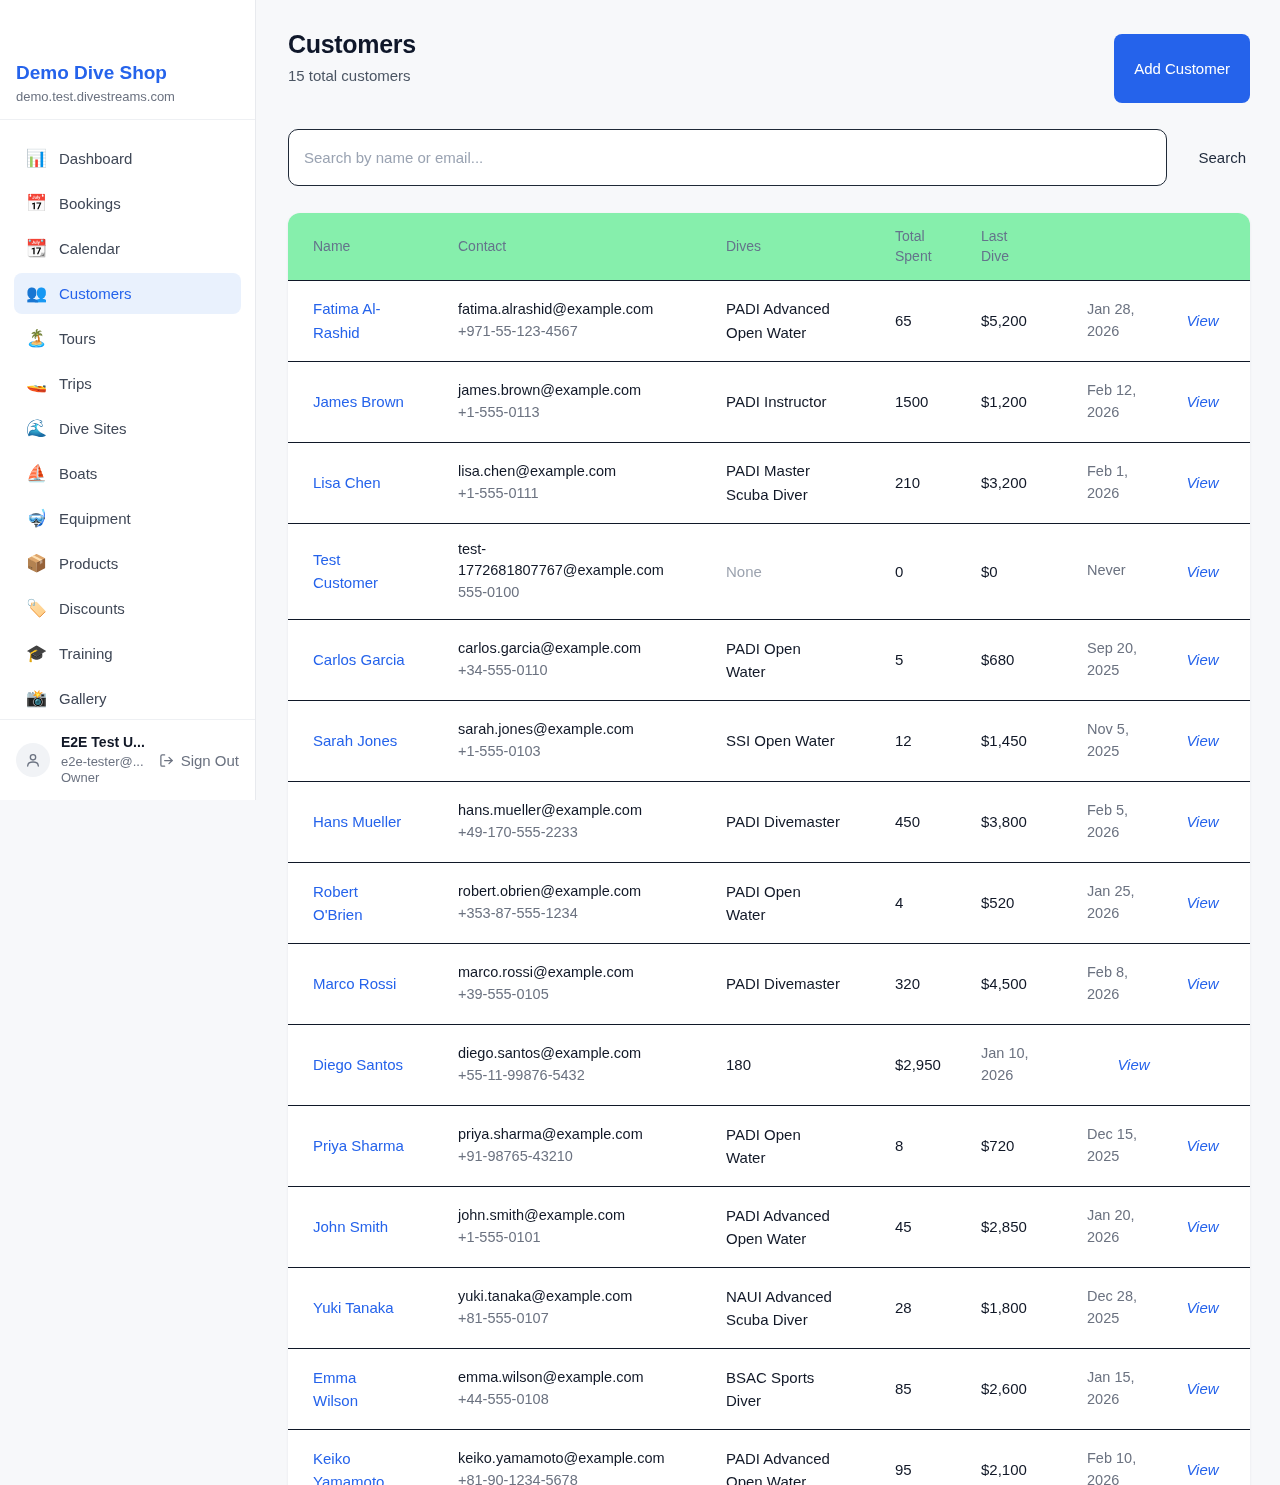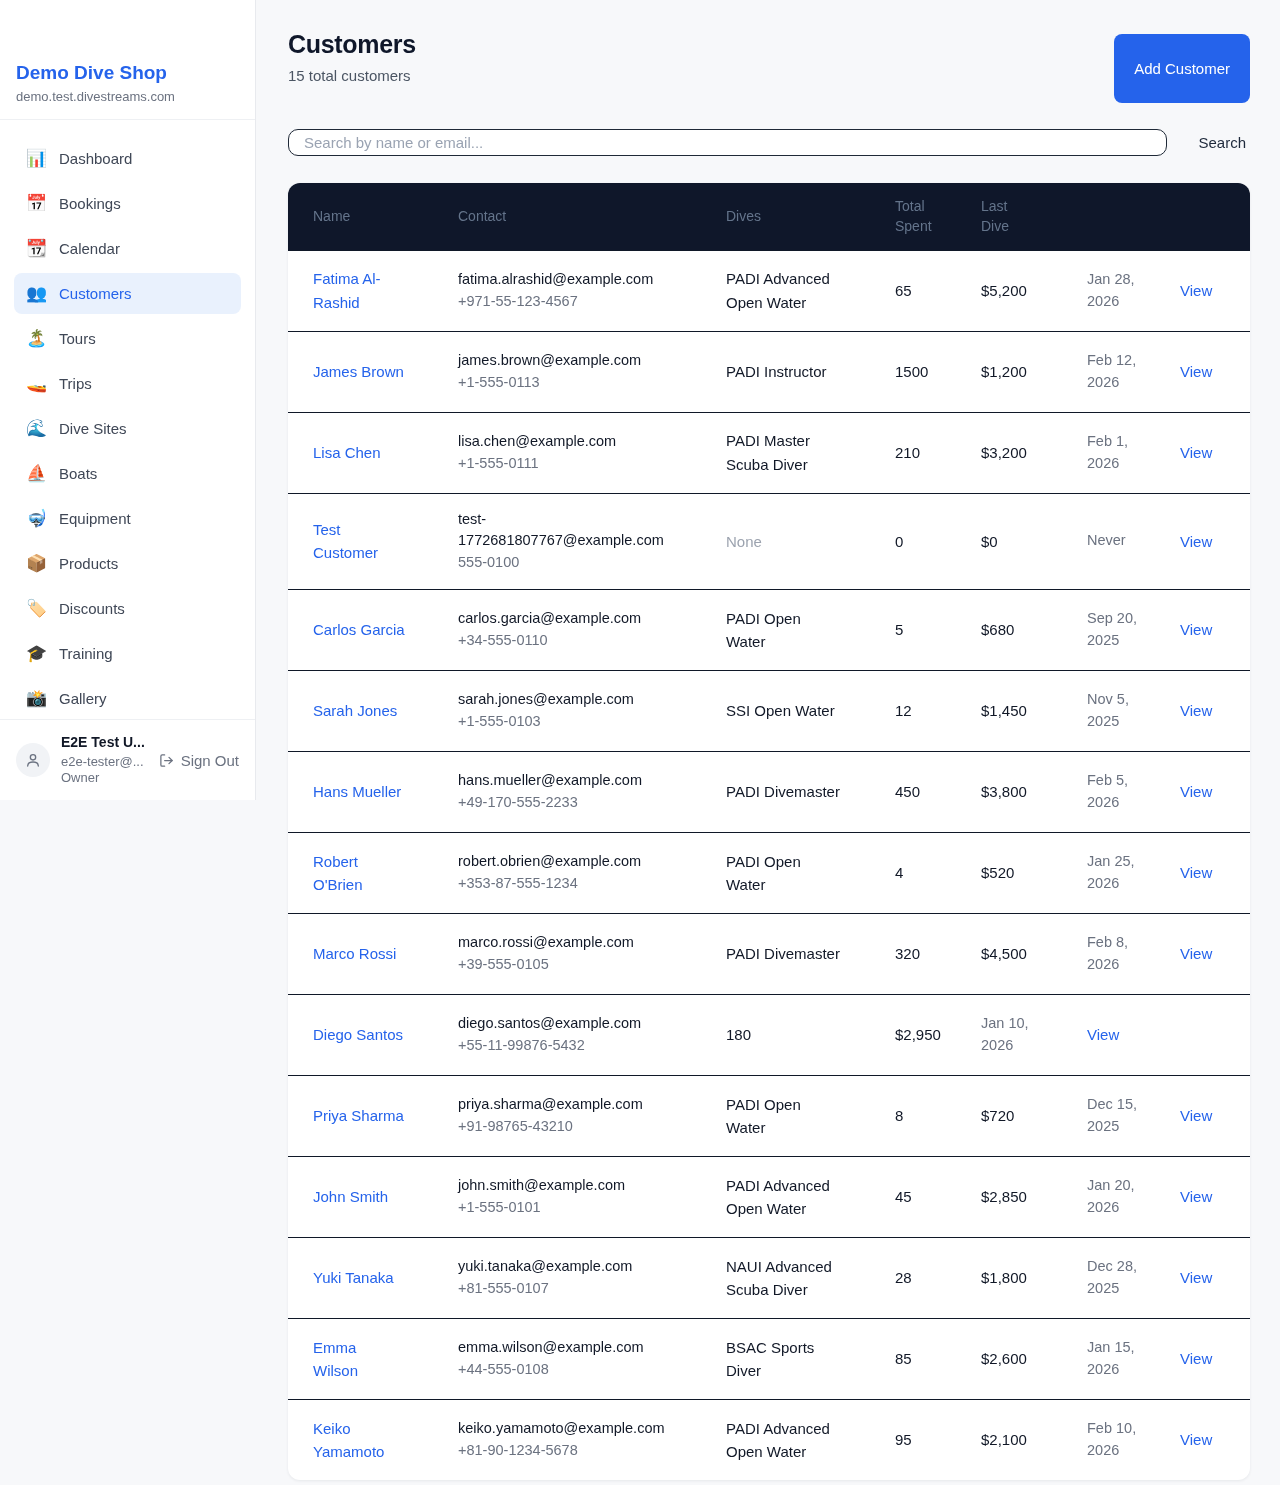--- a/index.html
+++ b/index.html
@@ -54,58 +54,58 @@
   .main-header { display:flex; justify-content:space-between; align-items:flex-start; }
   .page-title { font-size:25px; font-weight:700; color:#0f172a; letter-spacing:-0.3px; }
   .page-subtitle { font-size:15px; color:#4b5563; margin-top:8px; }
   .add-btn {
     background:#2563eb; color:#fff; border:none; border-radius:8px;
     padding:26px 20px; font-size:15px; font-weight:500;
     font-family:inherit; cursor:pointer; margin-top:4px;
   }
   .search-row { display:flex; align-items:center; margin-top:26px; }
   .search-input {
-    flex:1; height:27px; background:#fff;
+    flex:1; height:57px; background:#fff;
     border:1px solid #1f2937; border-radius:10px;
     padding:0 15px; font-size:15px; color:#111827; font-family:inherit;
   }
   .search-input::placeholder { color:#9aa3b2; }
   .search-btn {
     background:none; border:none; margin-left:27px; padding:0 4px;
     font-size:15px; font-weight:500; color:#1e293b; font-family:inherit; cursor:pointer;
   }
 
   
   .table-card {
     margin-top:27px; background:#fff; border-radius:12px;
     overflow:hidden; box-shadow:0 1px 3px rgba(16,24,40,.07);
   }
   .trow {
     display:grid;
     grid-template-columns:145px 268px 169px 86px 106px 93px 1fr;
     padding:0 25px; align-items:center;
   }
-  .thead { background:#0f172a; }
+  .thead { background:#86efac; }
   .thead .cell { font-size:14px; color:#64748b; padding:13px 12px 13px 0; line-height:1.45; }
   .thead .cell.hdr-spent span, .thead .cell.hdr-last span { display:inline-block; }
   .hdr-spent span { max-width:46px; }
   .hdr-last span { max-width:40px; }
   .tbody .trow { border-top:1px solid #101828; min-height:81px; }
   .cell { padding:15px 12px 15px 0; font-size:15px; }
   .name-link {
     color:#2563eb; display:inline-block; max-width:92px;
     line-height:1.55; text-decoration:none; cursor:pointer;
   }
   .email { color:#111827; font-size:14.5px; line-height:1.5; max-width:210px; overflow-wrap:break-word; }
   .phone { color:#6b7280; font-size:14.5px; line-height:1.5; }
   .cert { color:#111827; max-width:118px; line-height:1.55; }
   .cert.none { color:#9ca3af; }
   .dives, .spent { color:#111827; }
   .last-dive { color:#6b7280; font-size:14.5px; line-height:1.5; max-width:66px; }
-  .view-cell { text-align:left; padding-right:0; }
+  .view-cell { text-align:center; padding-right:0;font-style:italic; }
   .view-link { color:#2563eb; text-decoration:none; cursor:pointer; }
 </style>
 </head>
 <body>
 
 <aside class="sidebar">
   <div class="sidebar-header">
     <div class="shop-name">Demo Dive Shop</div>
     <div class="shop-domain">demo.test.divestreams.com</div>
   </div>

